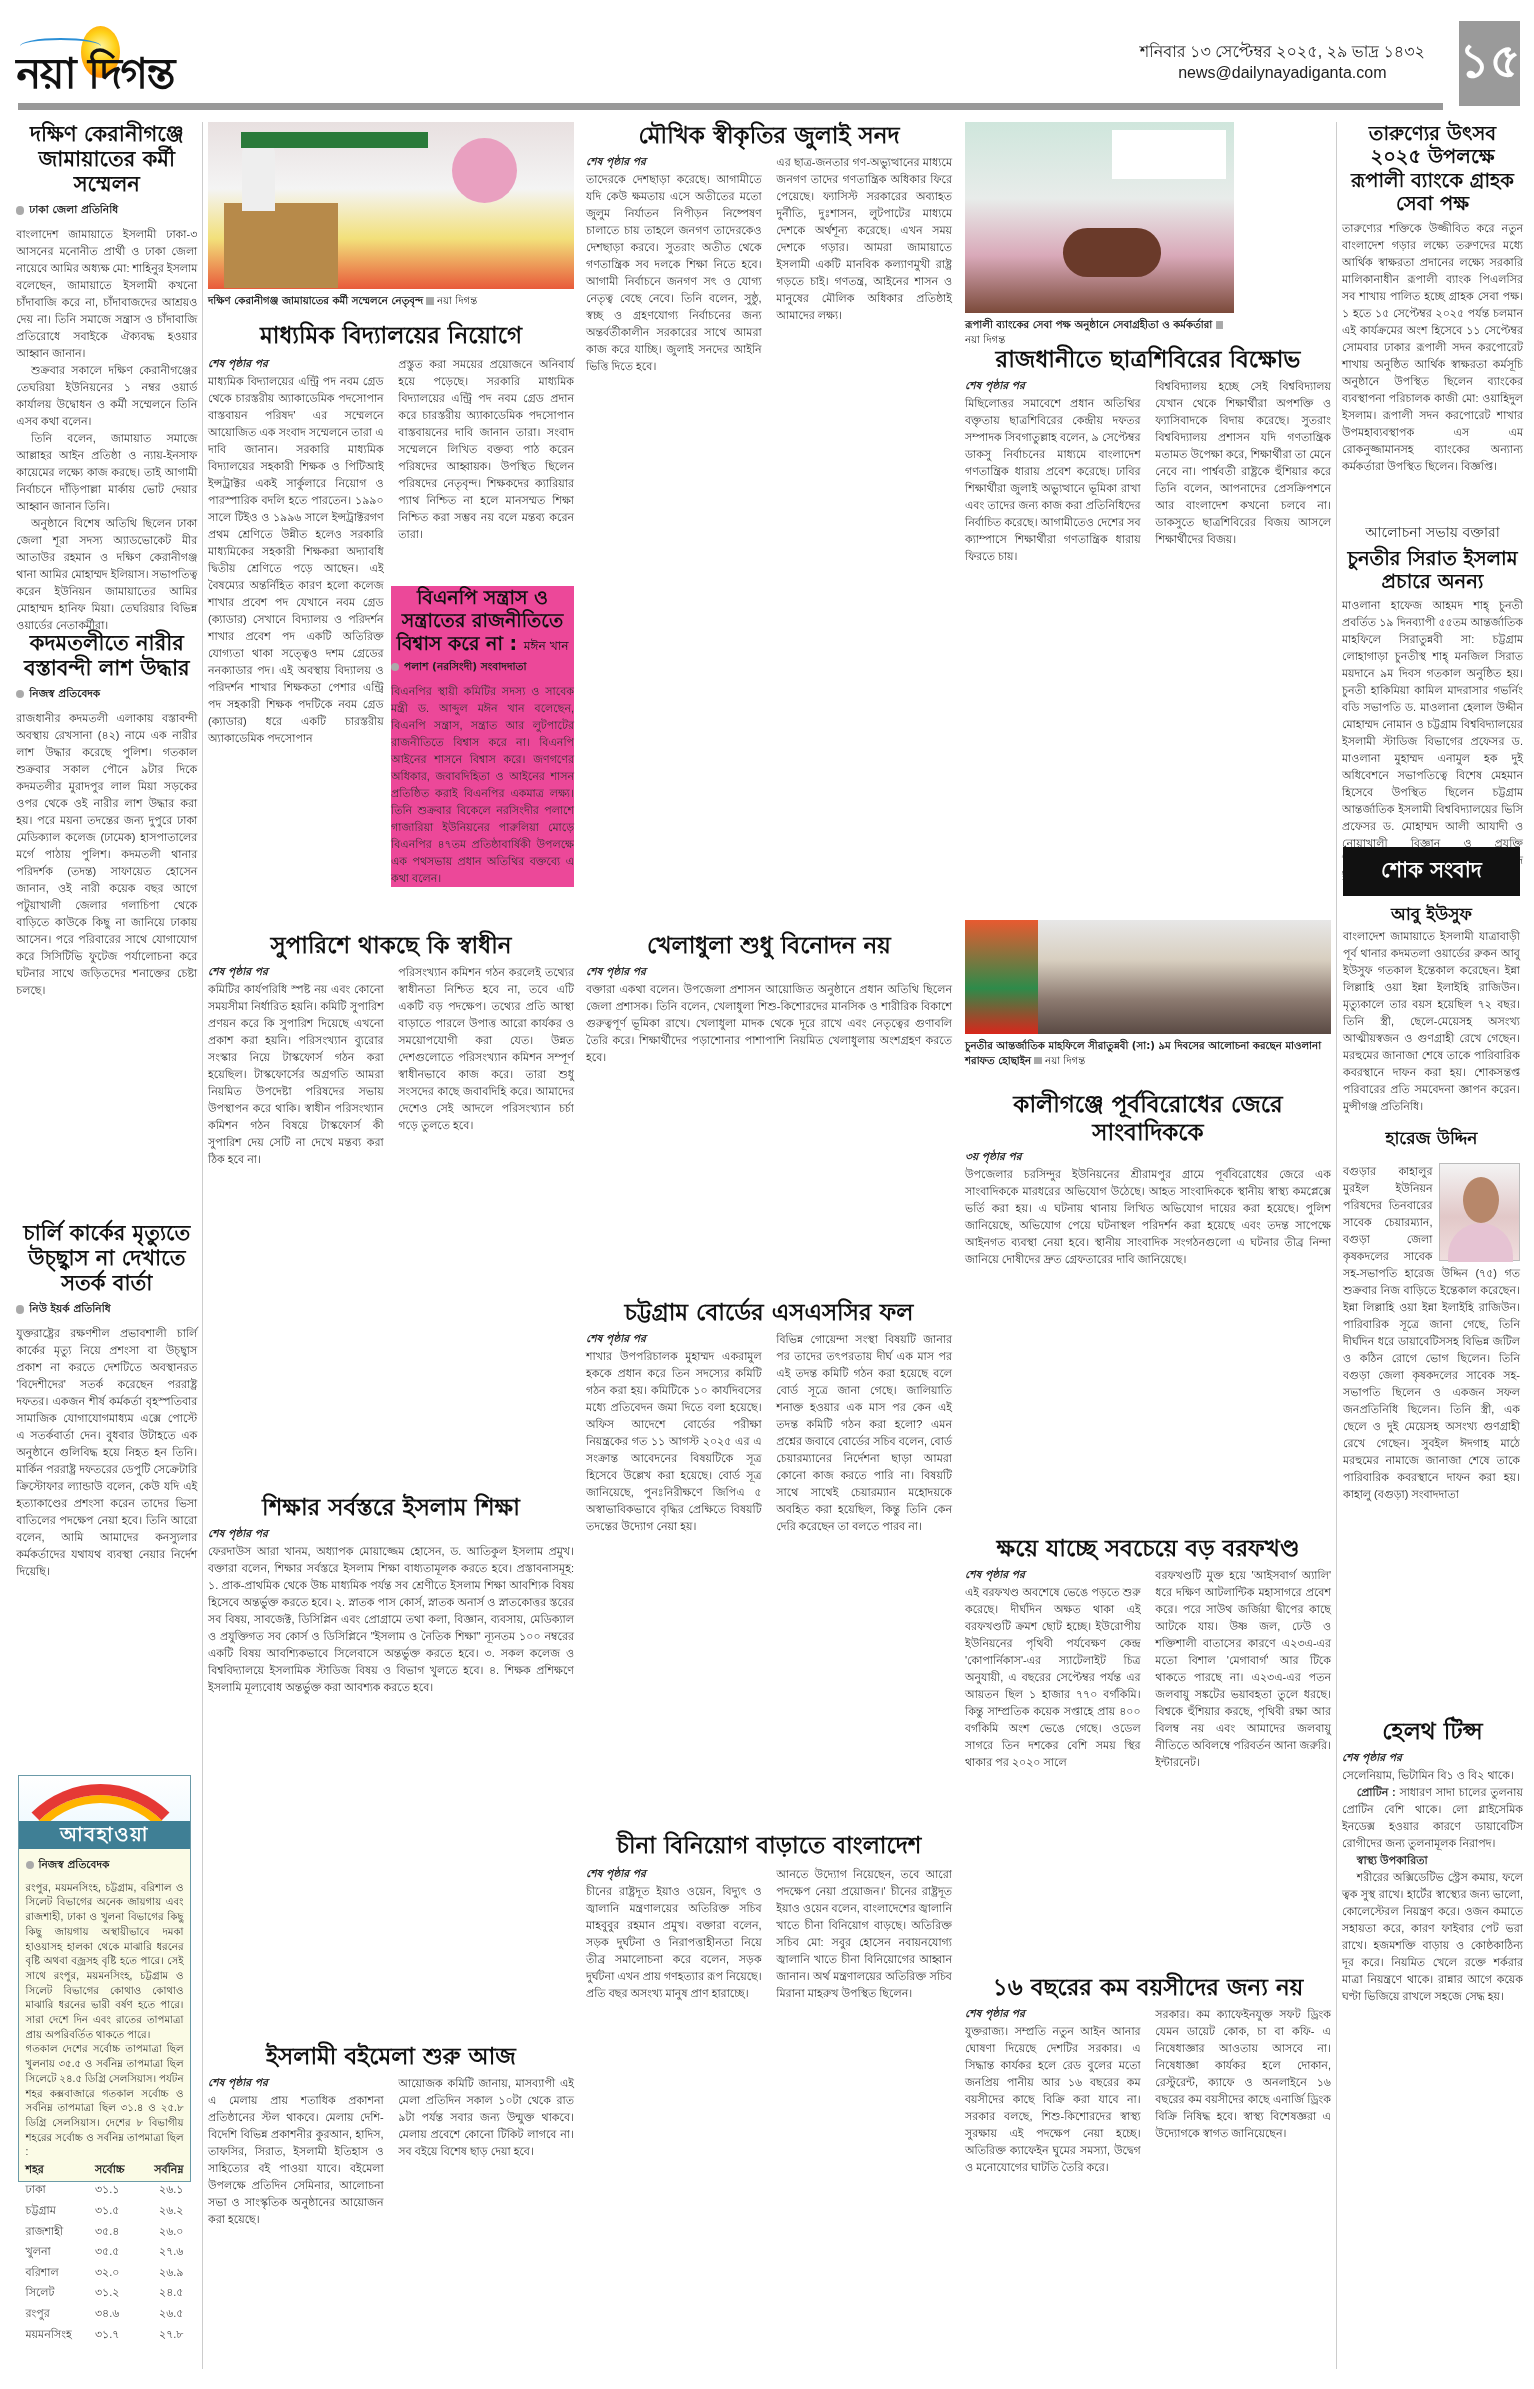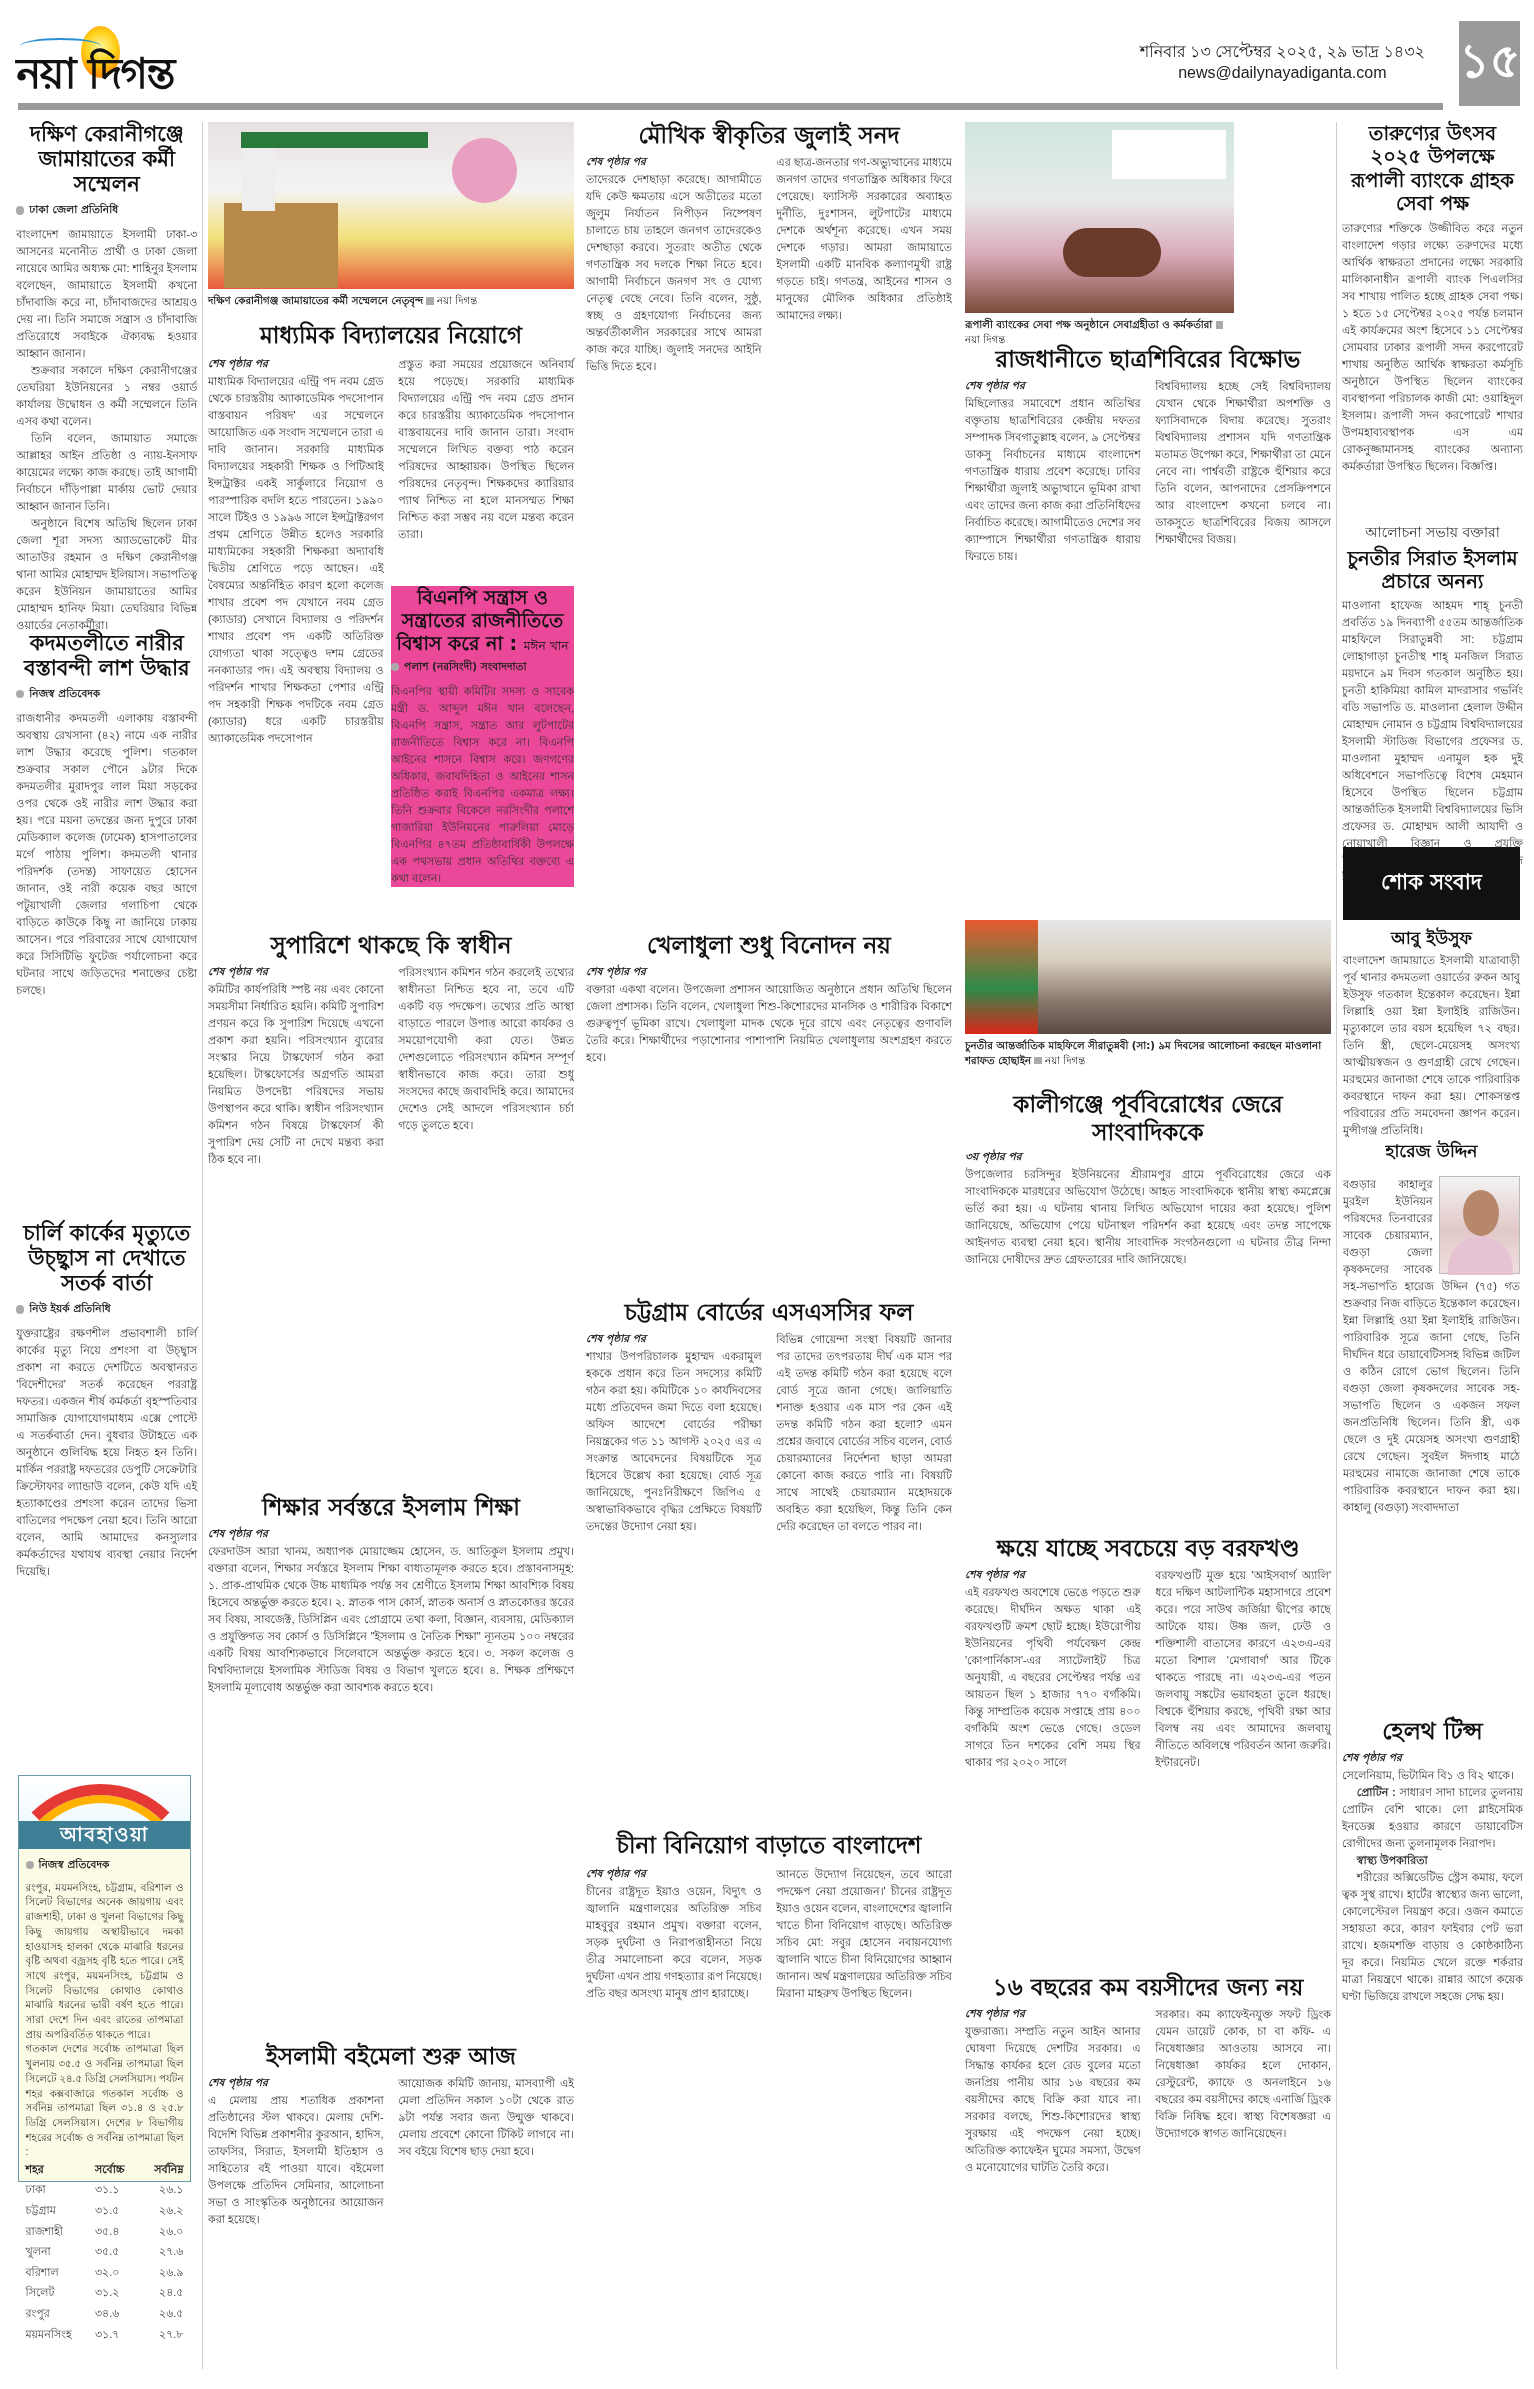--- a/index.html
+++ b/index.html
@@ -23,21 +23,21 @@
 .body p{text-indent:14.7px}
 .body p.ni{text-indent:0}
 .cont{font-size:10.6px;font-style:italic;font-weight:bold;color:#222}
 .cols2{display:flex;gap:14.7px}
 .cols2>div{flex:1}
 .photo{background:#bbb;overflow:hidden;position:relative}
 .caption{font-size:10.2px;color:#222;font-weight:bold;margin-top:4.9px;line-height:14.7px}
 .caption .sq{display:inline-block;width:7.3px;height:7.3px;background:#aaa;margin:0 3.3px;vertical-align:middle}
 .caption .src{font-weight:normal}
 .vline{background:#ccc;width:0.8px}
-.shok{background:#111;color:#fff;font-size:21px;font-weight:bold;text-align:center;padding:19px 0}
+.shok{background:#111;color:#fff;font-size:21px;font-weight:bold;text-align:center;padding:7px 0}
 .weather-box{border:1.6px solid #6a9aa8;background:#fbfbe6}
 .weather-banner{height:73px;position:relative;background:linear-gradient(180deg,#ffffff 0%,#e9f7ff 100%);overflow:hidden}
 .rainbow{position:absolute;left:-16.3px;top:8.1px;width:195px;height:195px;border-radius:50%;border:11.4px solid transparent;border-top-color:#e53935;box-shadow:0 0 0 8.1px #ffb300 inset}
 .weather-title{position:absolute;left:0;right:0;bottom:0;height:28px;background:#3f7f95;color:#fff;font-size:19.5px;font-weight:bold;text-align:center;line-height:28px;letter-spacing:1.6px}
 table.wt{width:100%;border-collapse:collapse;font-size:11px;font-family:"Liberation Sans",sans-serif}
 table.wt th{text-align:left;font-weight:bold;color:#222;padding:0.8px 0}
 table.wt td{color:#444;padding:0.8px 0}
 table.wt td:nth-child(3),table.wt th:nth-child(3){text-align:right}
 .mugshot{width:81px;height:98px;border:0.8px solid #bbb;background:linear-gradient(180deg,#f3f3f3 0%,#e2c8c8 55%,#f0dede 100%);position:relative;float:right;margin-left:6.5px}
 .mug-face{position:absolute;left:23px;top:13px;width:36px;height:46px;border-radius:50%;background:#b7876a}
@@ -212,21 +212,21 @@
 <div class="abs" style="left:1342px;top:521px;width:181px">
   <div class="kicker">আলোচনা সভায় বক্তারা</div>
   <div class="hl hl-md" style="font-size:19.5px">চুনতীর সিরাত ইসলাম প্রচারে অনন্য</div>
   <div class="body" style="margin-top:3.3px">মাওলানা হাফেজ আহমদ শাহ্ চুনতী প্রবর্তিত ১৯ দিনব্যাপী ৫৫তম আন্তর্জাতিক মাহফিলে সিরাতুন্নবী সা: চট্টগ্রাম লোহাগাড়া চুনতীস্থ শাহ্ মনজিল সিরাত ময়দানে ৯ম দিবস গতকাল অনুষ্ঠিত হয়। চুনতী হাকিমিয়া কামিল মাদরাসার গভর্নিং বডি সভাপতি ড. মাওলানা হেলাল উদ্দীন মোহাম্মদ নোমান ও চট্টগ্রাম বিশ্ববিদ্যালয়ের ইসলামী স্টাডিজ বিভাগের প্রফেসর ড. মাওলানা মুহাম্মদ এনামুল হক দুই অধিবেশনে সভাপতিত্বে বিশেষ মেহমান হিসেবে উপস্থিত ছিলেন চট্টগ্রাম আন্তর্জাতিক ইসলামী বিশ্ববিদ্যালয়ের ভিসি প্রফেসর ড. মোহাম্মদ আলী আযাদী ও নোয়াখালী বিজ্ঞান ও প্রযুক্তি বিশ্ববিদ্যালয়ের ভিসি প্রফেসর ড. মোহাম্মদ ইসমাঈল।</div>
 </div>
 
 <div class="abs" style="left:1343px;top:847px;width:177px">
   <div class="shok">শোক সংবাদ</div>
   <div class="hl" style="font-size:17px;margin-top:8.1px">আবু ইউসুফ</div>
   <div class="body" style="margin-top:3.3px">বাংলাদেশ জামায়াতে ইসলামী যাত্রাবাড়ী পূর্ব থানার কদমতলা ওয়ার্ডের রুকন আবু ইউসুফ গতকাল ইন্তেকাল করেছেন। ইন্না লিল্লাহি ওয়া ইন্না ইলাইহি রাজিউন। মৃত্যুকালে তার বয়স হয়েছিল ৭২ বছর। তিনি স্ত্রী, ছেলে-মেয়েসহ অসংখ্য আত্মীয়স্বজন ও গুণগ্রাহী রেখে গেছেন। মরহুমের জানাজা শেষে তাকে পারিবারিক কবরস্থানে দাফন করা হয়। শোকসন্তপ্ত পরিবারের প্রতি সমবেদনা জ্ঞাপন করেন। মুন্সীগঞ্জ প্রতিনিধি।</div>
-  <div class="hl" style="font-size:17px;margin-top:2px">হারেজ উদ্দিন</div>
+  <div class="hl" style="font-size:17px;margin-top:13px">হারেজ উদ্দিন</div>
   <div class="body" style="margin-top:15px">
     <div class="mugshot">
       <div class="mug-body"></div>
         <div class="mug-face"></div>
     </div>
     <span>বগুড়ার কাহালুর মুরইল ইউনিয়ন পরিষদের তিনবারের সাবেক চেয়ারম্যান, বগুড়া জেলা</span>
     <span>কৃষকদলের সাবেক সহ-সভাপতি হারেজ উদ্দিন (৭৫) গত শুক্রবার নিজ বাড়িতে ইন্তেকাল করেছেন। ইন্না লিল্লাহি ওয়া ইন্না ইলাইহি রাজিউন। পারিবারিক সূত্রে জানা গেছে, তিনি দীর্ঘদিন ধরে ডায়াবেটিসসহ বিভিন্ন জটিল ও কঠিন রোগে ভোগ ছিলেন। তিনি বগুড়া জেলা কৃষকদলের সাবেক সহ-সভাপতি ছিলেন ও একজন সফল জনপ্রতিনিধি ছিলেন। তিনি স্ত্রী, এক ছেলে ও দুই মেয়েসহ অসংখ্য গুণগ্রাহী রেখে গেছেন। সুবইল ঈদগাহ মাঠে মরহুমের নামাজে জানাজা শেষে তাকে পারিবারিক কবরস্থানে দাফন করা হয়। কাহালু (বগুড়া) সংবাদদাতা</span>
   </div>
 </div>
 

